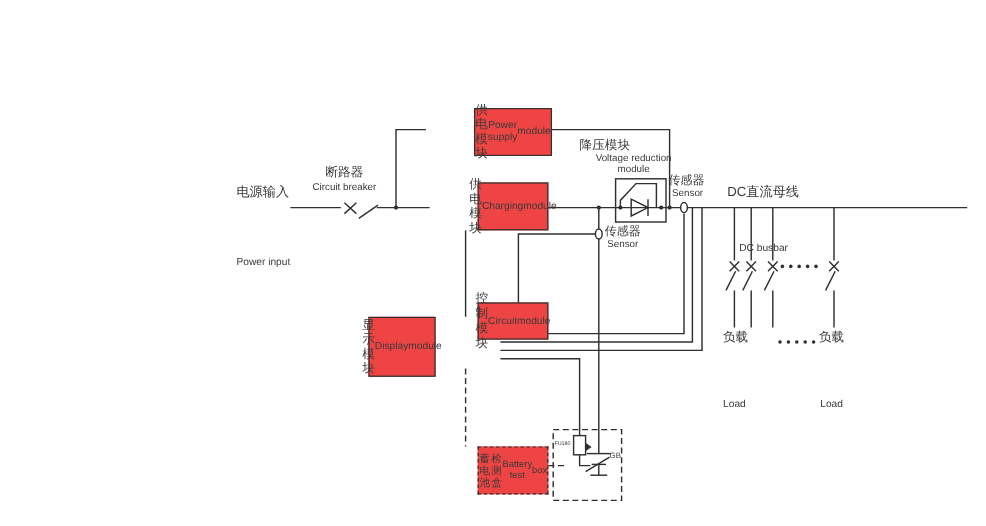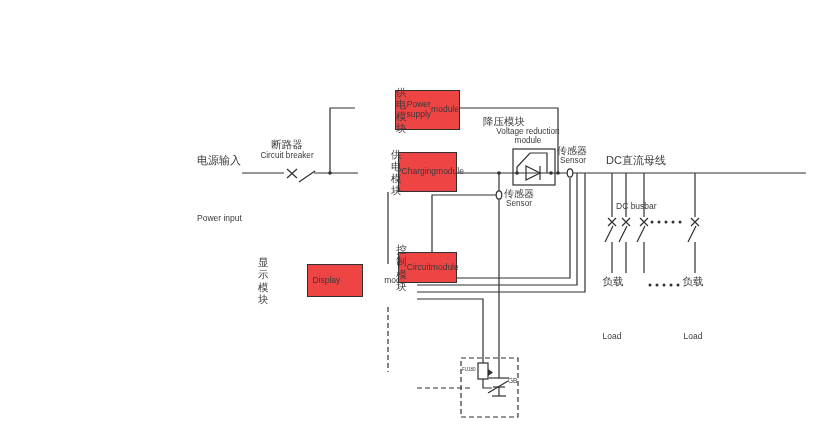--- a/index.html
+++ b/index.html
@@ -125,32 +125,38 @@
     <div class="en">Power supply</div>
     <div class="en">module</div>
   </div>
 
   <div class="box" style="left:358px;top:152px;width:59px;height:40px;">
     <div class="zh">供电模块</div>
     <div class="en">Charging</div>
     <div class="en">module</div>
   </div>
 
-  <div class="box" style="left:267px;top:264px;width:56px;height:33px;gap:44px;">
+  <div class="box" style="left:267px;top:264px;width:56px;height:50px;">
     <div class="zh">显示模块</div>
     <div class="en">Display</div>
     <div class="en">module</div>
   </div>
 
   <div class="box" style="left:358px;top:252px;width:59px;height:31px;text-align:right;">
     <div class="zh">控制模块</div>
     <div class="en">Circuit</div>
     <div class="en">module</div>
   </div>
 
+  <div class="box dashed" style="left:358px;top:372px;width:59px;height:40px;">
+    <div class="zh">蓄电池</div>
+    <div class="zh">检测盒</div>
+    <div class="en">Battery test</div>
+    <div class="en">box</div>
+  </div>
 
   <div class="lbl f11" style="left:197px;top:155px;">电源输入</div>
   <div class="lbl f85" style="left:197px;top:170px;">Power input</div>
 
   <div class="lbl f105 ctr" style="left:287px;top:139px;">断路器</div>
   <div class="lbl f82 ctr" style="left:287px;top:152px;">Circuit breaker</div>
 
   <div class="lbl f105 ctr" style="left:504px;top:116px;">降压模块</div>
   <div class="lbl f82 ctr" style="left:528px;top:128px;">Voltage reduction</div>
   <div class="lbl f82 ctr" style="left:528px;top:137px;">module</div>

